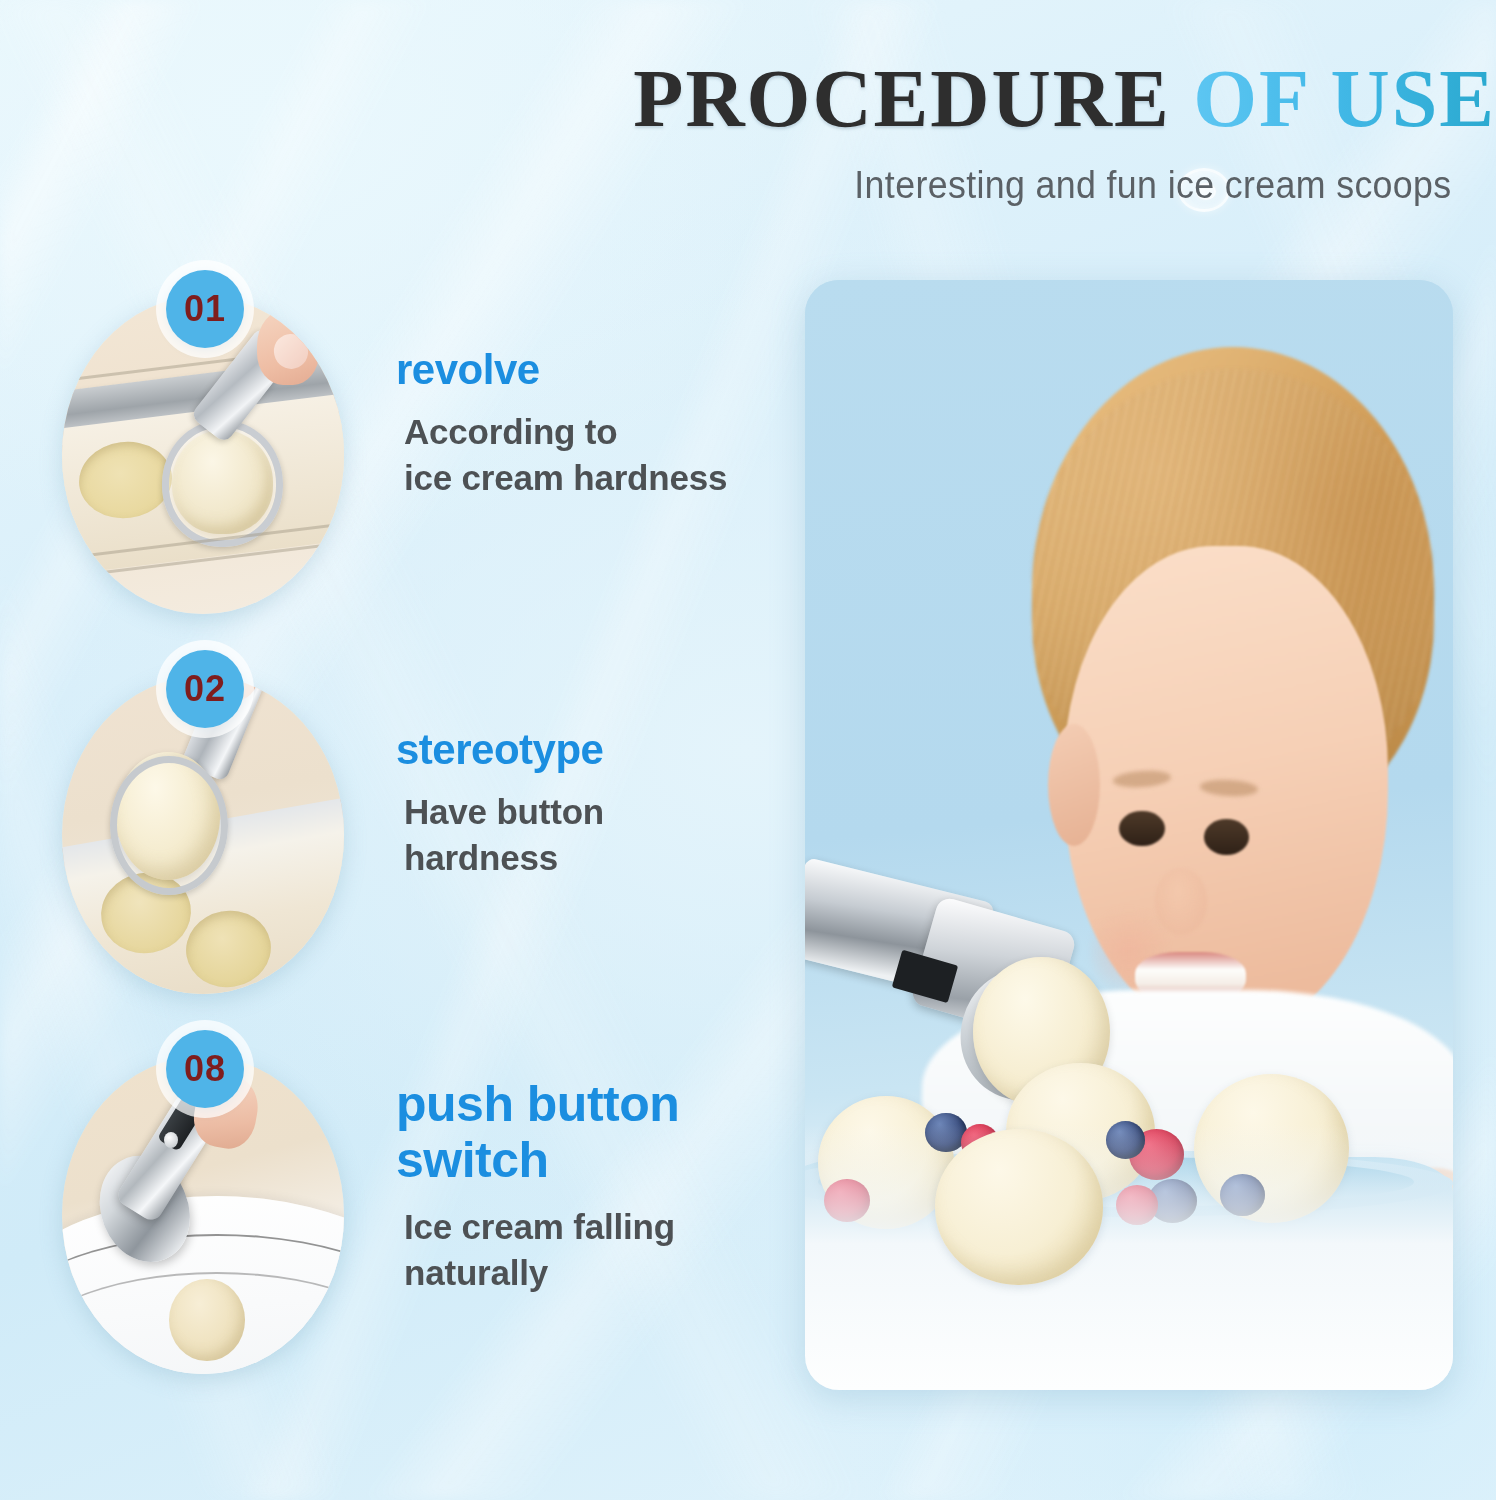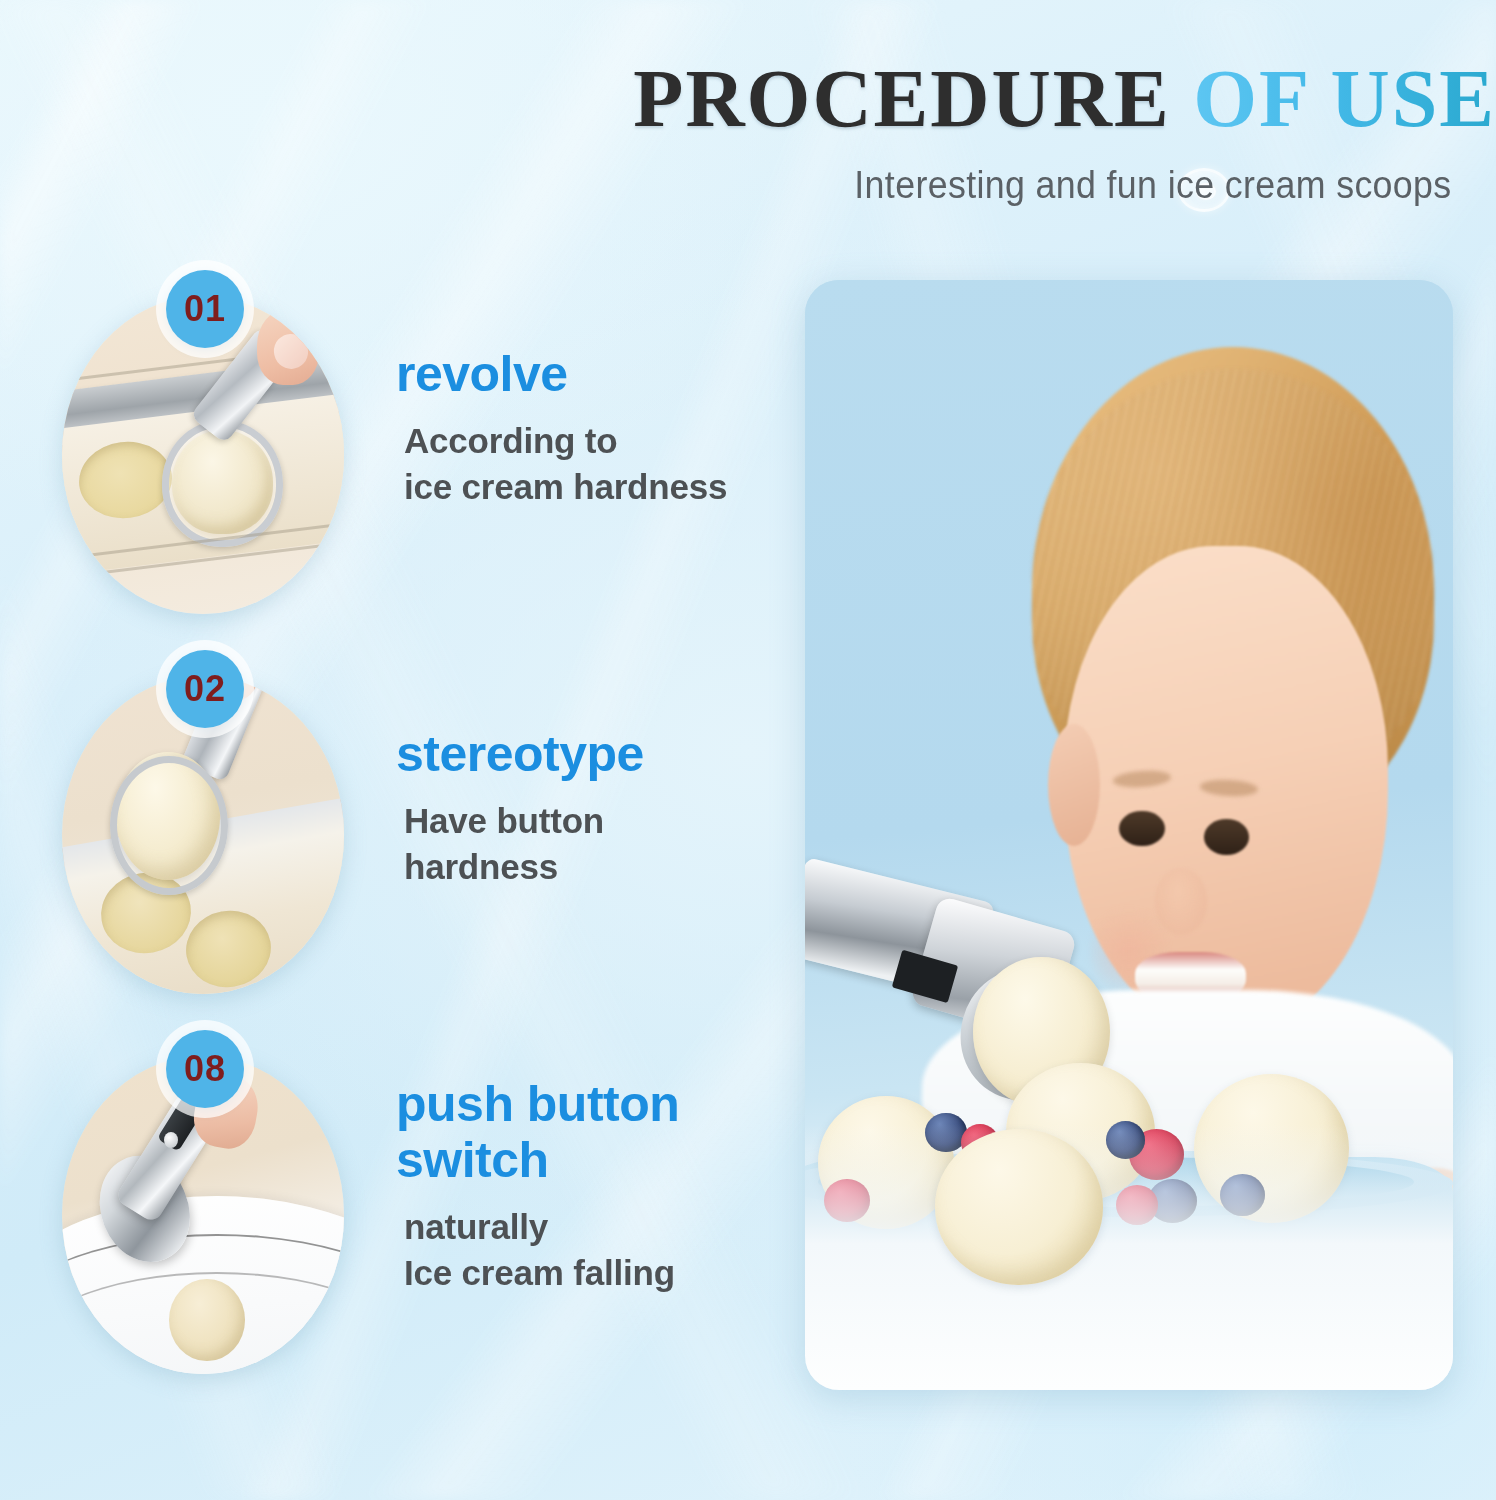--- a/index.html
+++ b/index.html
@@ -105,21 +105,21 @@
     color:#7f1d1d;
     font-size:36px;
     font-weight:bold;
     letter-spacing:1px;
     line-height:1;
     font-family:"Liberation Sans", sans-serif;
   }
   .step-text{ position:absolute; left:396px; top:78px; width:390px; }
   .step-head{
     color:#1b8ee0;
-    font-size:50px;
+    font-size:42px;
     font-weight:bold;
     line-height:1.12;
     letter-spacing:-.5px;
   }
   .step-head.two-line{ font-size:50px; }
   .step-body{
     margin-top:16px;
     color:#4d5154;
     font-size:35px;
     font-weight:bold;
@@ -554,22 +554,22 @@
     </div>
     <div class="step-badge">
       <span>08</span>
     </div>
     <div class="step-text" style="top:48px;">
       <div class="step-head two-line">
         <span class="ln">push button</span>
         <span class="ln" style="display:block; ">switch</span>
       </div>
       <div class="step-body">
+        <span class="ln">Ice cream falling</span>
         <span class="ln">naturally</span>
-        <span class="ln">Ice cream falling</span>
       </div>
     </div>
   </div>
 
 </div>
 
 <div class="hero">
   <div class="hero-sky"></div>
 
   <div class="kid-hair"></div>

